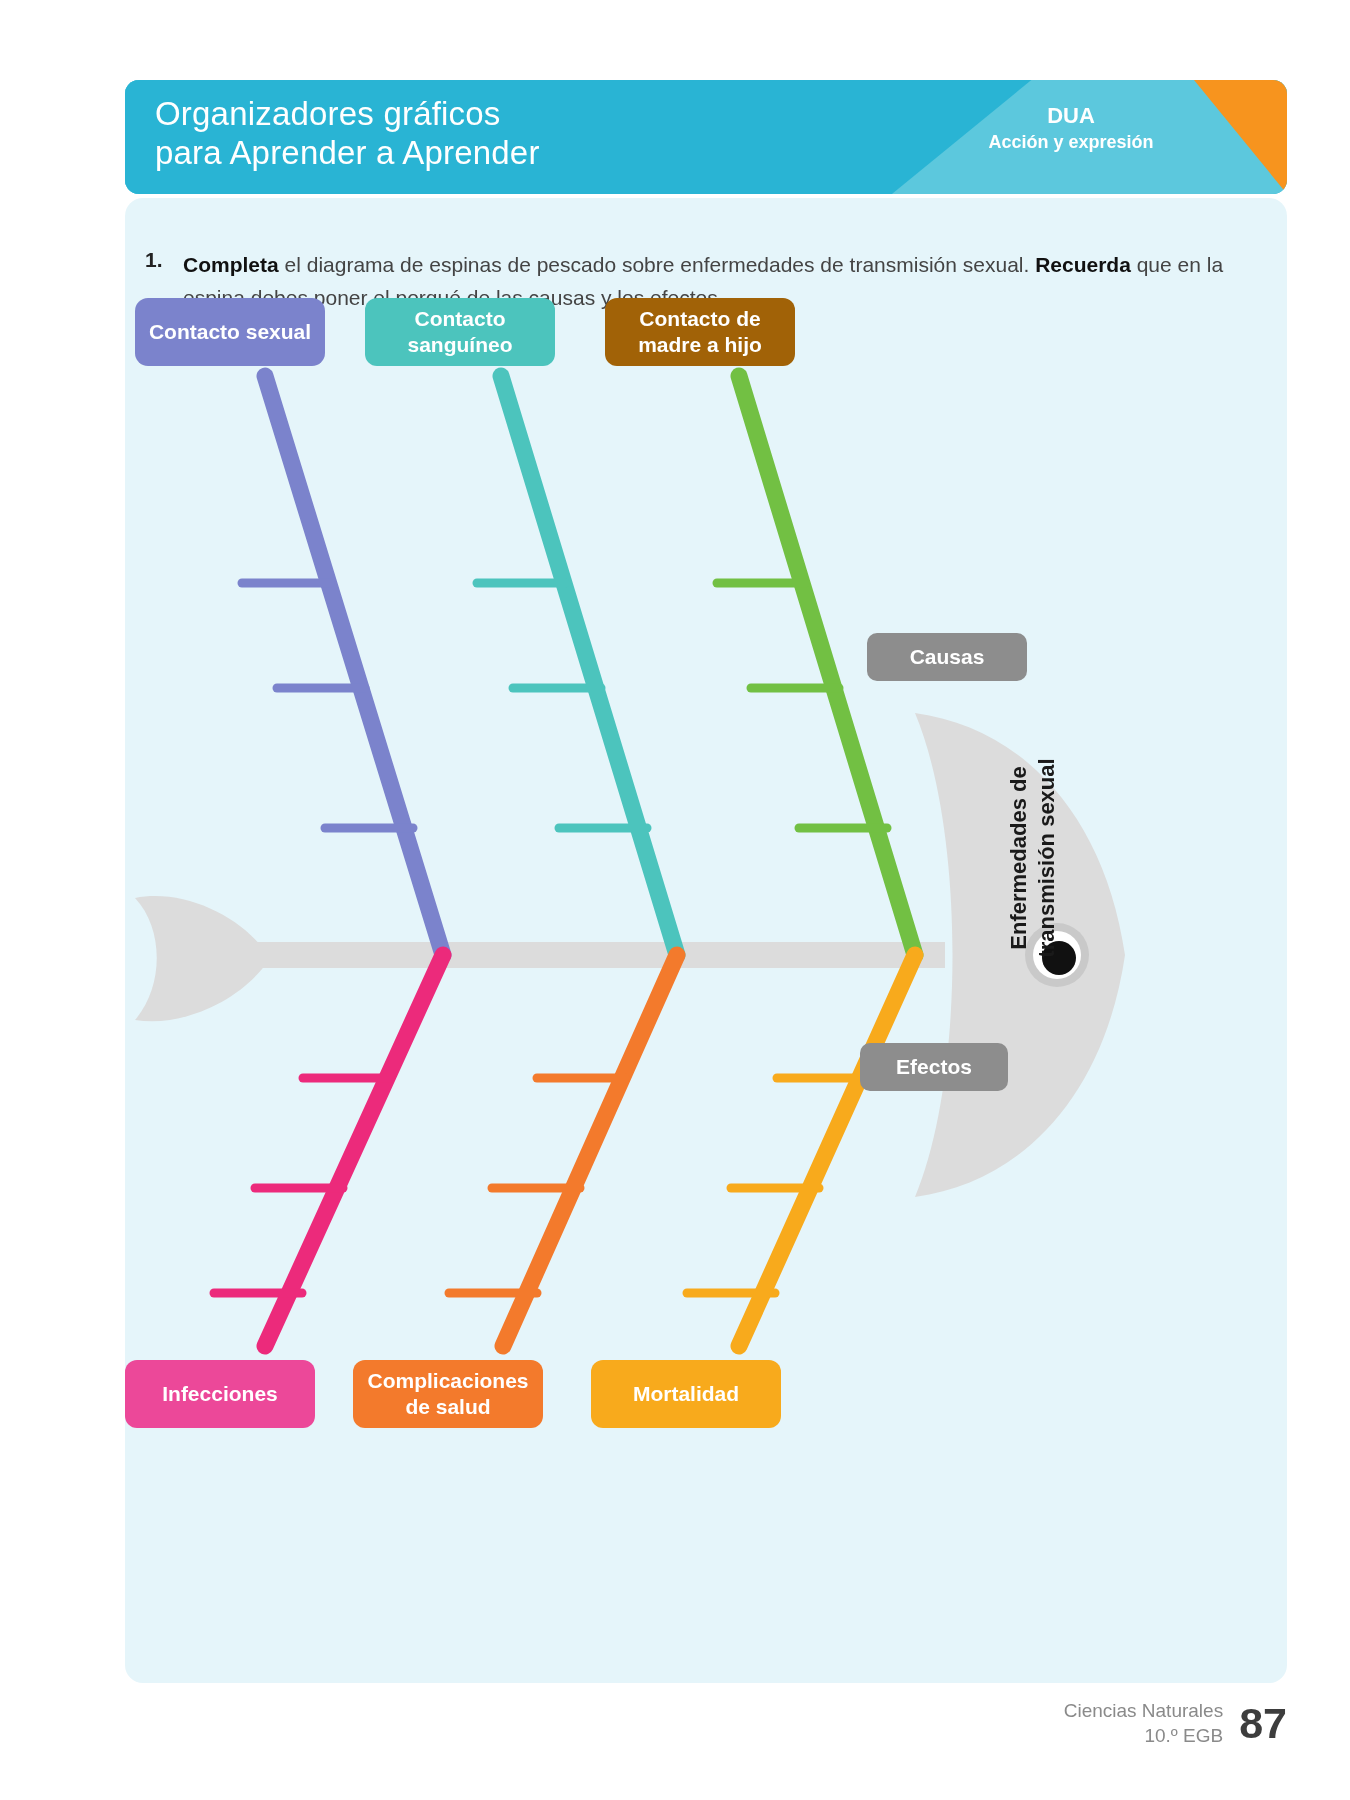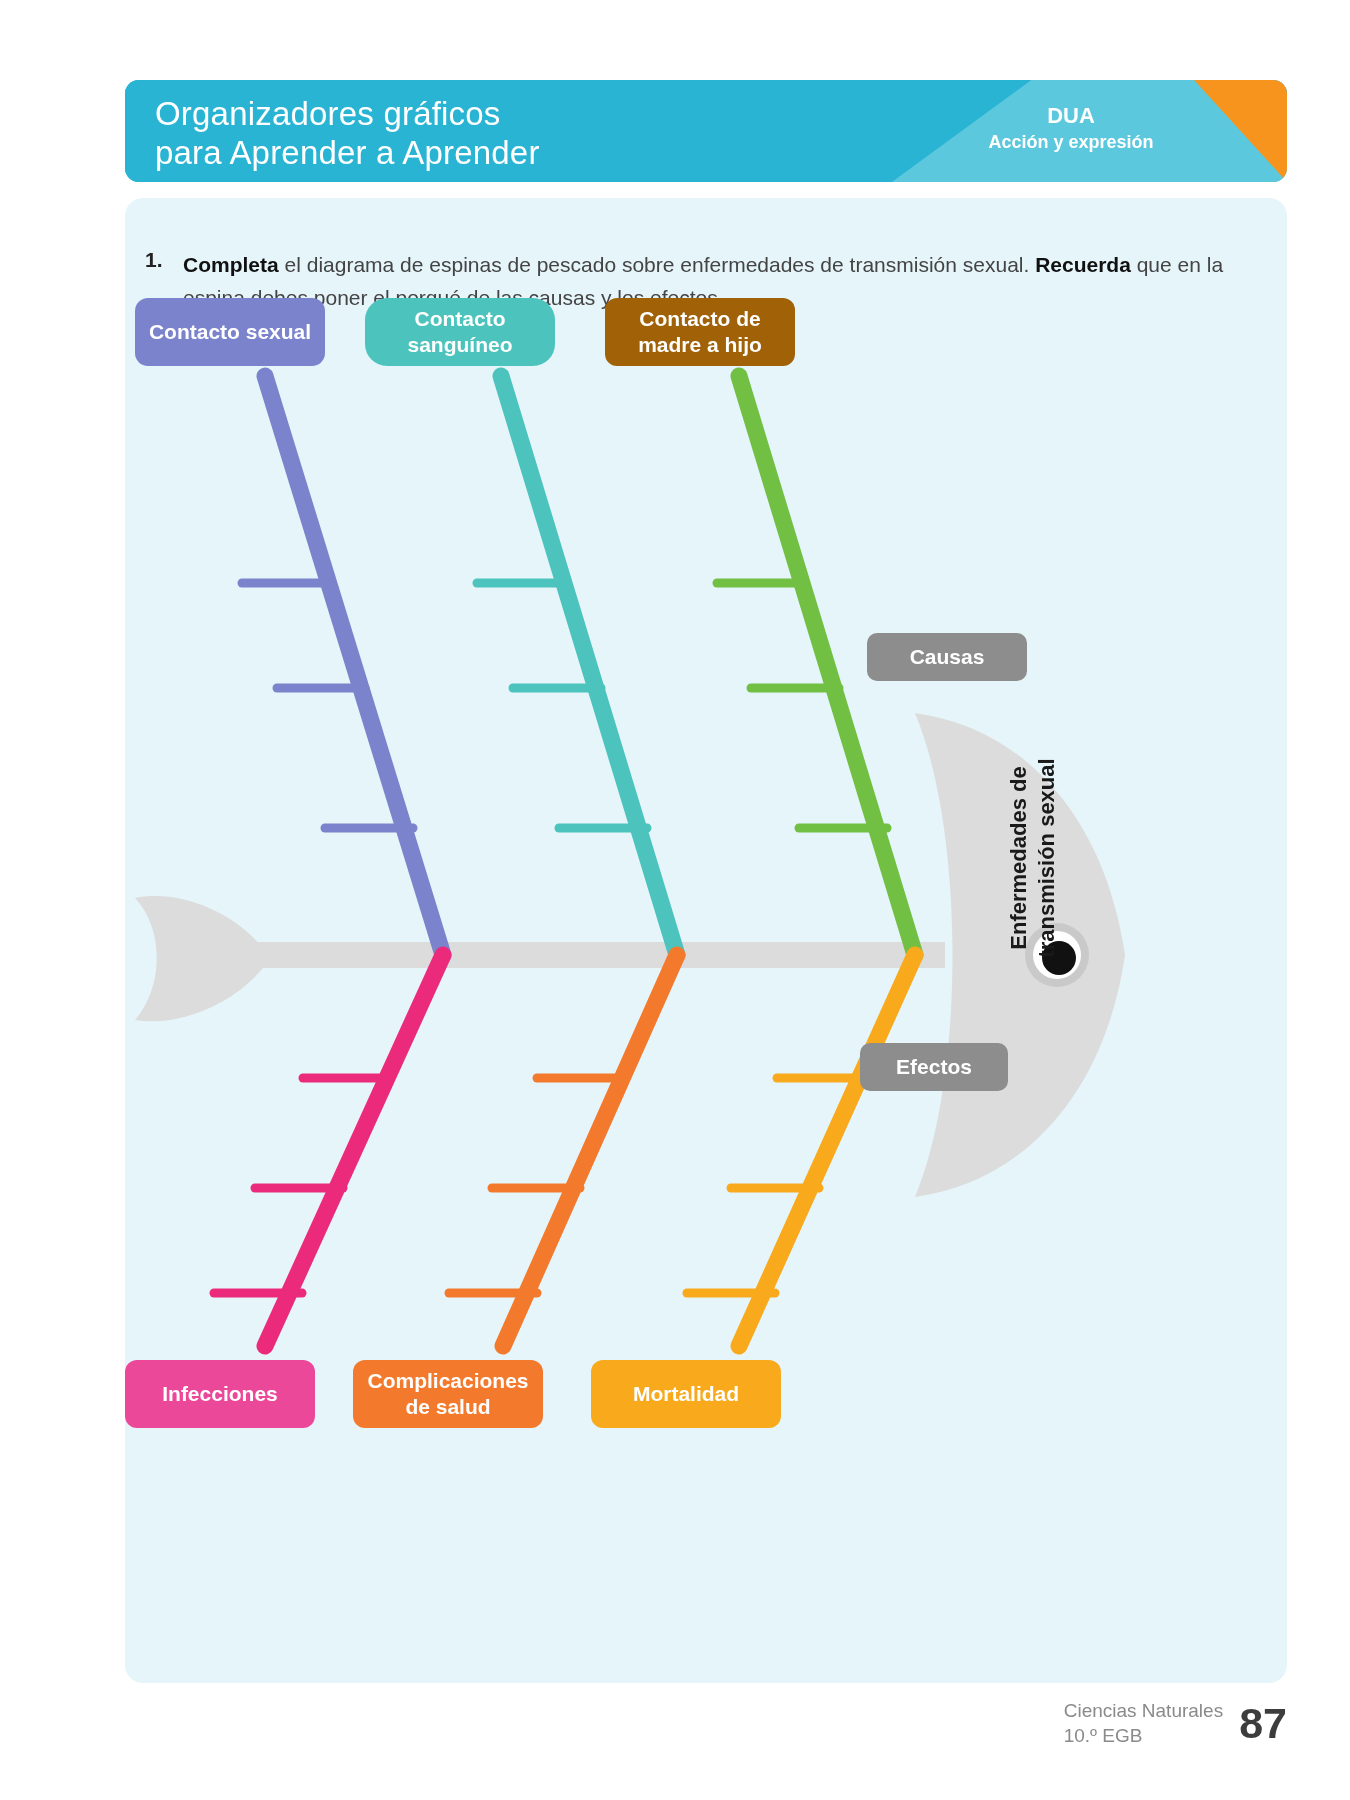--- a/index.html
+++ b/index.html
@@ -6,21 +6,21 @@
   body{
     width:1350px;height:1800px;
     background:#ffffff;
     font-family:"Liberation Sans", sans-serif;
     position:relative;
     overflow:hidden;
   }
 
   
   .header{
-    position:absolute;left:125px;top:80px;width:1162px;height:102px;
+    position:absolute;left:125px;top:80px;width:1162px;height:114px;
     border-radius:14px;overflow:hidden;background:#29b4d4;
   }
   .header-left{
     position:absolute;left:0;top:0;width:100%;height:100%;
     background:#5cc8dd;
   }
   .header-dark{
     position:absolute;left:0;top:0;width:100%;height:100%;
     background:#29b4d4;
     clip-path:polygon(0 0, 78% 0, 66% 100%, 0 100%);
@@ -63,21 +63,21 @@
 
   
   .cat-box{
     position:absolute;border-radius:12px;
     display:flex;align-items:center;justify-content:center;
     color:#ffffff;font-weight:bold;font-size:21px;line-height:26px;
     text-align:center;box-sizing:border-box;padding:6px 10px;
   }
 
   .cause-0{left:10px;top:100px;width:190px;height:68px;background:#7b83cc;border-radius:13px;}
-  .cause-1{left:240px;top:100px;width:190px;height:68px;background:#4cc4bd;border-radius:22px;}
+  .cause-1{left:240px;top:100px;width:190px;height:68px;background:#4cc4bd;}
   .cause-2{left:480px;top:100px;width:190px;height:68px;background:#a16207;}
 
   .effect-0{left:0px;top:1162px;width:190px;height:68px;background:#ec4899;}
   .effect-1{left:228px;top:1162px;width:190px;height:68px;background:#f37a2c;}
   .effect-2{left:466px;top:1162px;width:190px;height:68px;background:#f8aa1c;}
 
   
   .badge{
     position:absolute;border-radius:10px;background:#8d8d8d;
     display:flex;align-items:center;justify-content:center;
@@ -99,21 +99,21 @@
     font-size:22px;line-height:28px;font-weight:bold;color:#1a1a1a;
     text-align:center;
   }
 
   
   .footer{
     position:absolute;right:63px;bottom:52px;
     display:flex;align-items:center;gap:16px;
   }
   .footer-text{
-    color:#8a8a8a;font-size:19px;line-height:25px;
+    text-align:right;color:#8a8a8a;font-size:19px;line-height:25px;
     white-space:pre-line;
   }
   .footer-page{
     color:#3d3d3d;font-size:43px;font-weight:bold;
   }
 </style>
 </head>
 <body>
 
 <div class="header">

